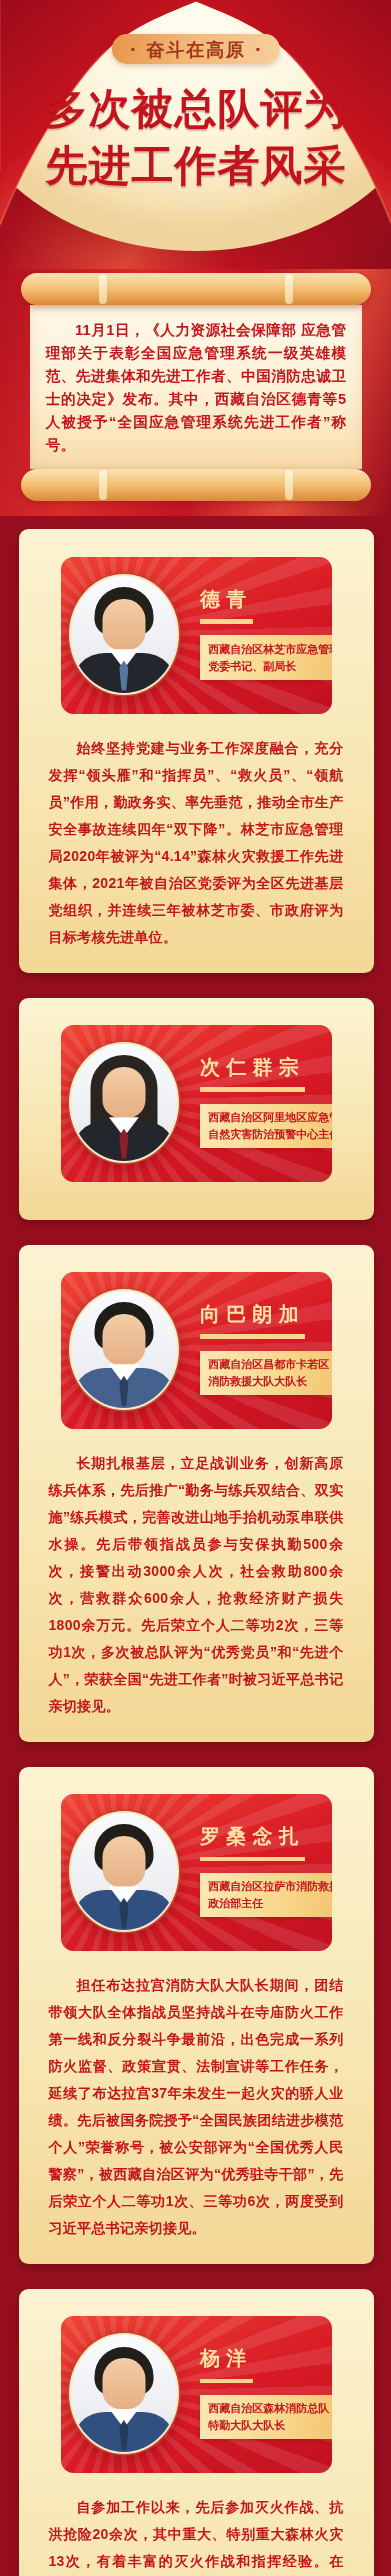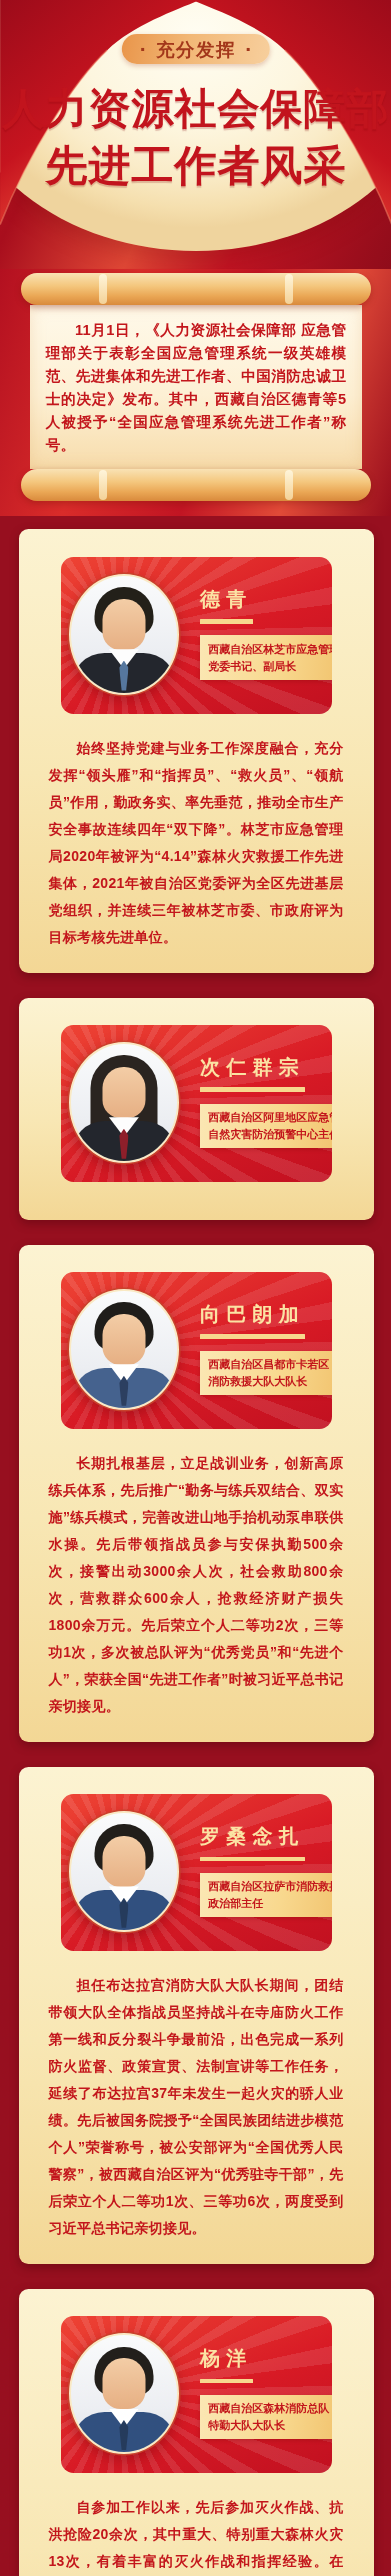--- a/index.html
+++ b/index.html
@@ -103,24 +103,24 @@
           <stop offset="1" stop-color="#b30f1e"></stop>
       </linearGradient>
     </defs>
     <path d="M0,0 L382,0 C335,20 255,48 205,96 C143,154 55,290 0,430 Z" fill="url(#dl)"></path>
     <path d="M750,0 L368,0 C415,20 495,48 545,96 C607,154 695,290 750,430 Z" fill="url(#dr)"></path>
     <path d="M0,430 C55,290 143,154 205,96" fill="none" stroke="#f58a6a" stroke-width="3" opacity="0.5"></path>
     <path d="M750,430 C695,290 607,154 545,96" fill="none" stroke="#f58a6a" stroke-width="3" opacity="0.5"></path>
   </svg>
   <div class="badge">
     <span class="dot">·</span>
-    <span>充分发挥</span>
+    <span>奋斗在高原</span>
     <span class="dot">·</span>
   </div>
-  <h1 class="hero-title t1">人力资源社会保障部</h1>
+  <h1 class="hero-title t1">多次被总队评为</h1>
   <h1 class="hero-title t2">先进工作者风采</h1>
 </header>
 
 <section class="scroll-section">
   <div class="roller"></div>
   <div class="paper">
     <p class="intro">11月1日，《人力资源社会保障部 应急管理部关于表彰全国应急管理系统一级英雄模范、先进集体和先进工作者、中国消防忠诚卫士的决定》发布。其中，西藏自治区德青等5人被授予“全国应急管理系统先进工作者”称号。</p>
   </div>
   <div class="roller"></div>
 </section>

